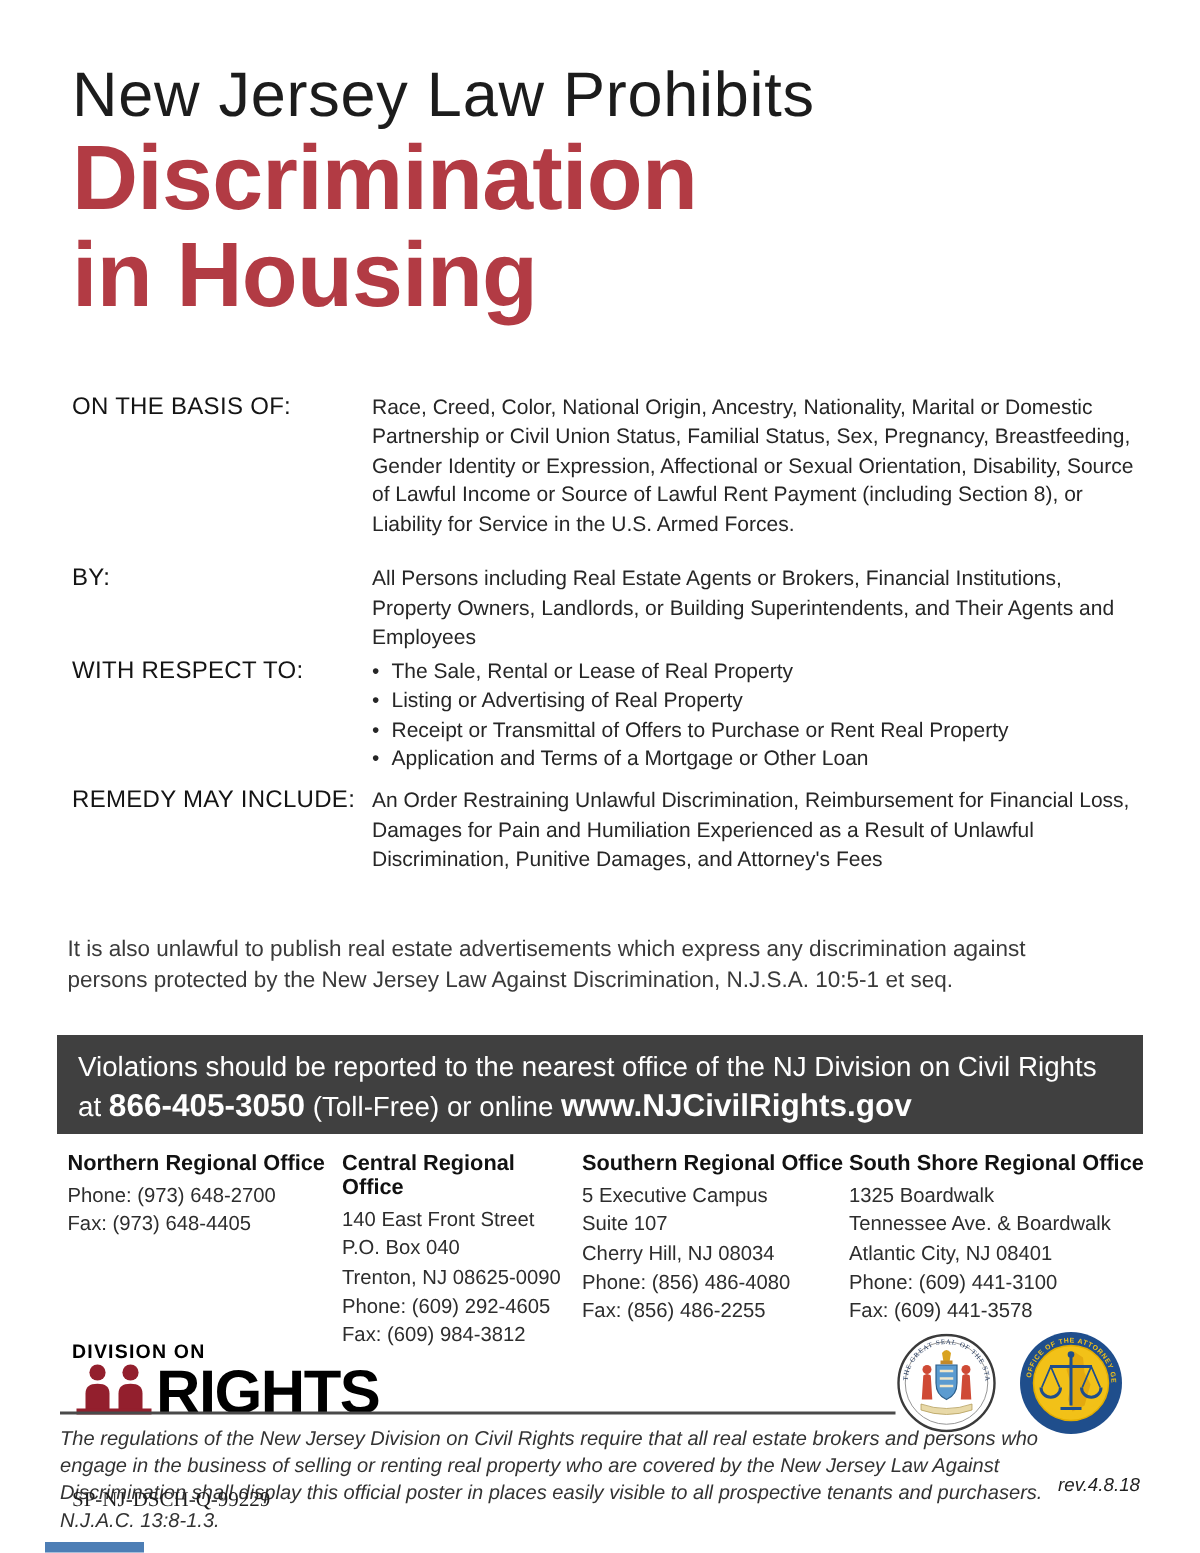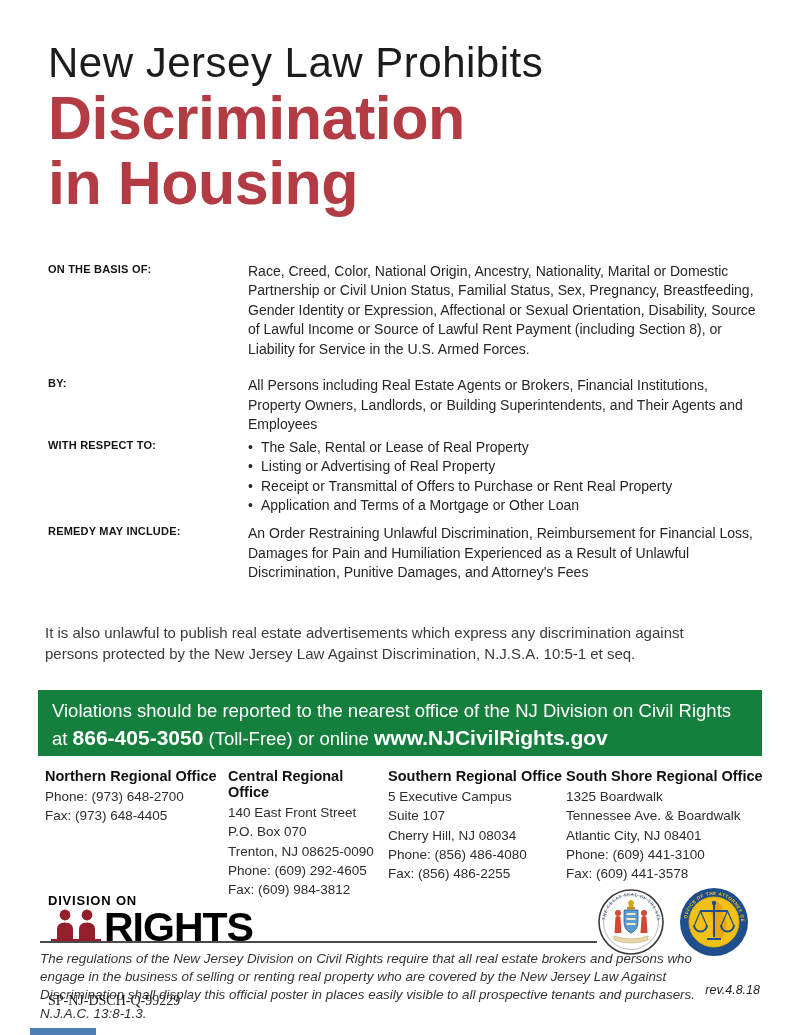--- a/index.html
+++ b/index.html
@@ -19,38 +19,38 @@
   }
   .title-line2, .title-line3 {
     font-size: 61px; font-weight: 700; color: #b23b44;
     line-height: 1.06; letter-spacing: -0.5px;
   }
   
   .sections { position: absolute; left: 48px; top: 262px; width: 716px; }
   .section-row { display: flex; }
   .section-label {
     width: 200px; flex: 0 0 200px;
-    font-size: 11px; font-weight: 700; color: #141414;
+    font-size: 16px; font-weight: 400; color: #141414;
     letter-spacing: 0.2px; padding-top: 1px;
   }
   .section-content { flex: 1; font-size: 14px; line-height: 1.39; color: #262626; }
   .row-basis   { margin-bottom: 17px; }
   .row-by      { margin-bottom: 3px; }
   .row-respect { margin-bottom: 9px; }
   .bullet-line { display: flex; }
   .bullet-dot { width: 13px; flex: 0 0 13px; }
   
   .note {
     position: absolute; left: 45px; top: 622px; width: 640px;
     font-size: 15px; line-height: 1.4; color: #3a3a3a;
   }
   
   .banner {
     position: absolute; left: 38px; top: 690px; width: 724px; height: 66px;
-    background: #15803d; color: #ffffff;
+    background: #404040; color: #ffffff;
     padding: 9px 14px 0 14px;
   }
   .banner-line1 { font-size: 18.5px; line-height: 1.35; font-weight: 400; }
   .banner-line2 { font-size: 18.5px; line-height: 1.35; }
   .banner-line2 b { font-size: 21px; font-weight: 700; }
   
   .offices {
     position: absolute; left: 45px; top: 768px; width: 730px;
     display: grid; grid-template-columns: 183px 160px 178px auto;
   }
@@ -151,21 +151,21 @@
 
   <div class="office">
     <div class="office-name">Northern Regional Office</div>
     <div class="office-line">Phone: (973) 648-2700</div>
     <div class="office-line">Fax: (973) 648-4405</div>
   </div>
 
   <div class="office">
     <div class="office-name">Central Regional Office</div>
     <div class="office-line">140 East Front Street</div>
-    <div class="office-line">P.O. Box 070</div>
+    <div class="office-line">P.O. Box 040</div>
     <div class="office-line">Trenton, NJ 08625-0090</div>
     <div class="office-line">Phone: (609) 292-4605</div>
     <div class="office-line">Fax: (609) 984-3812</div>
   </div>
 
   <div class="office">
     <div class="office-name">Southern Regional Office</div>
     <div class="office-line">5 Executive Campus</div>
     <div class="office-line">Suite 107</div>
     <div class="office-line">Cherry Hill, NJ 08034</div>

